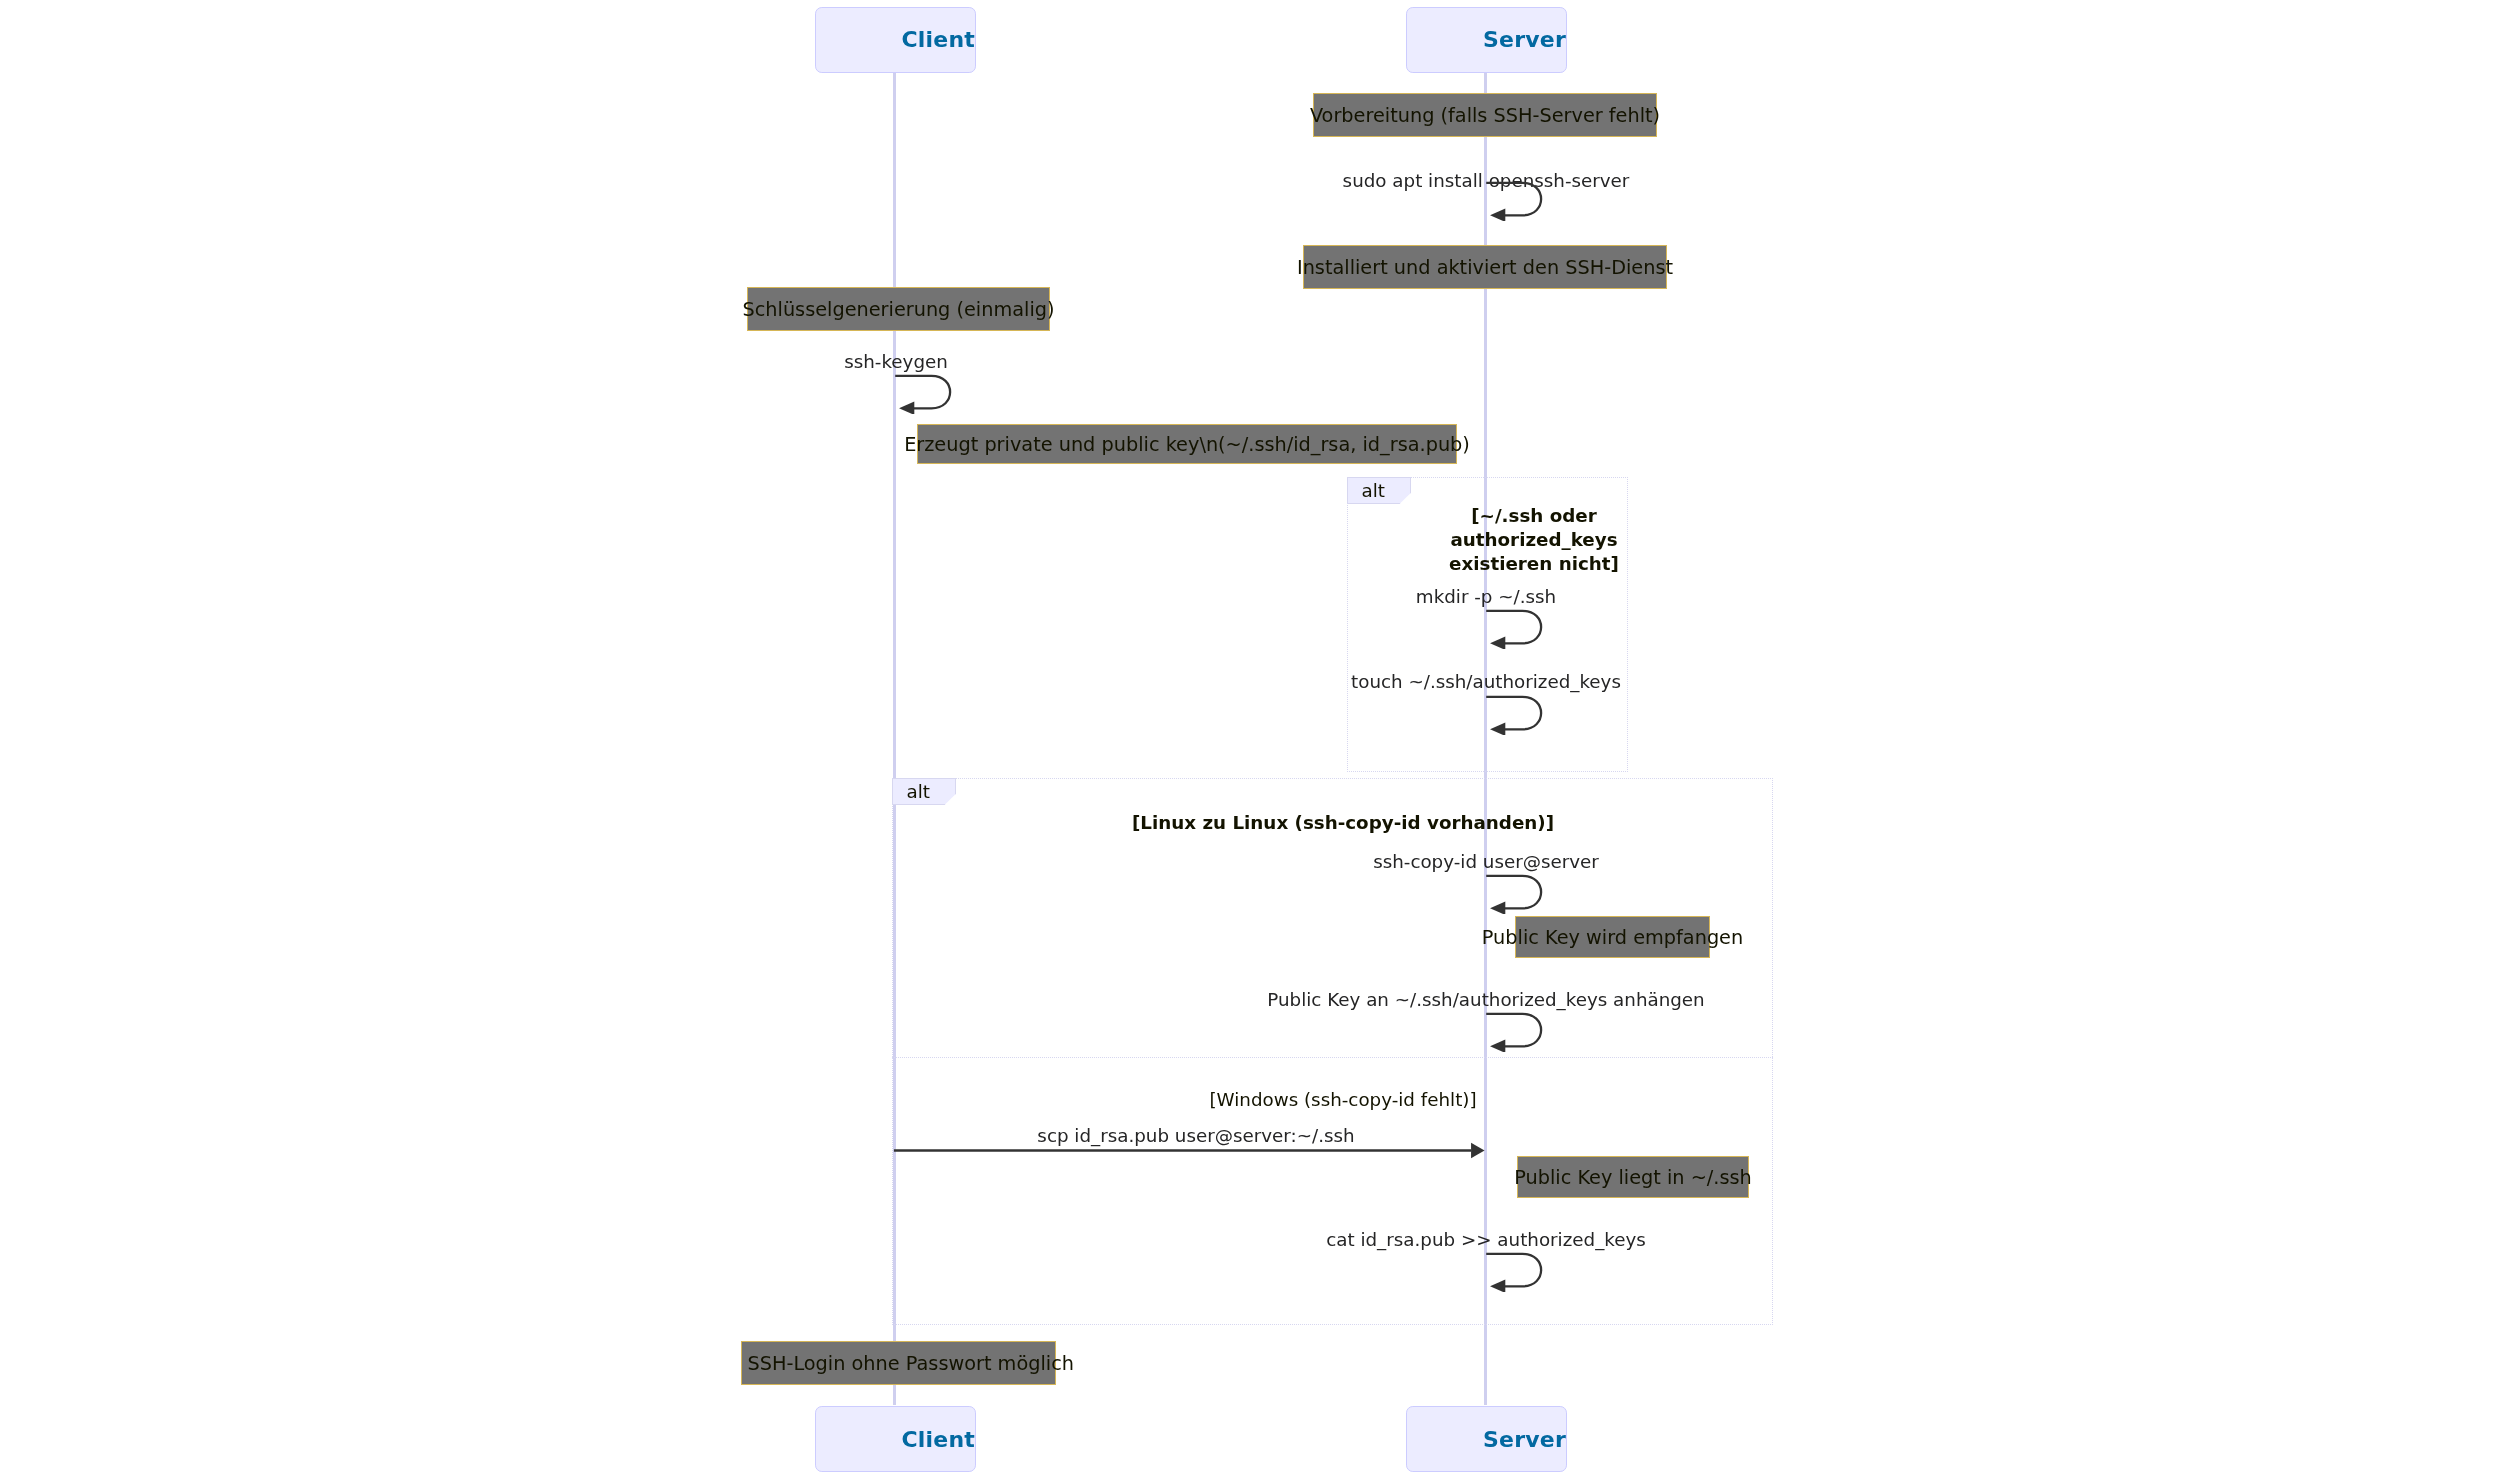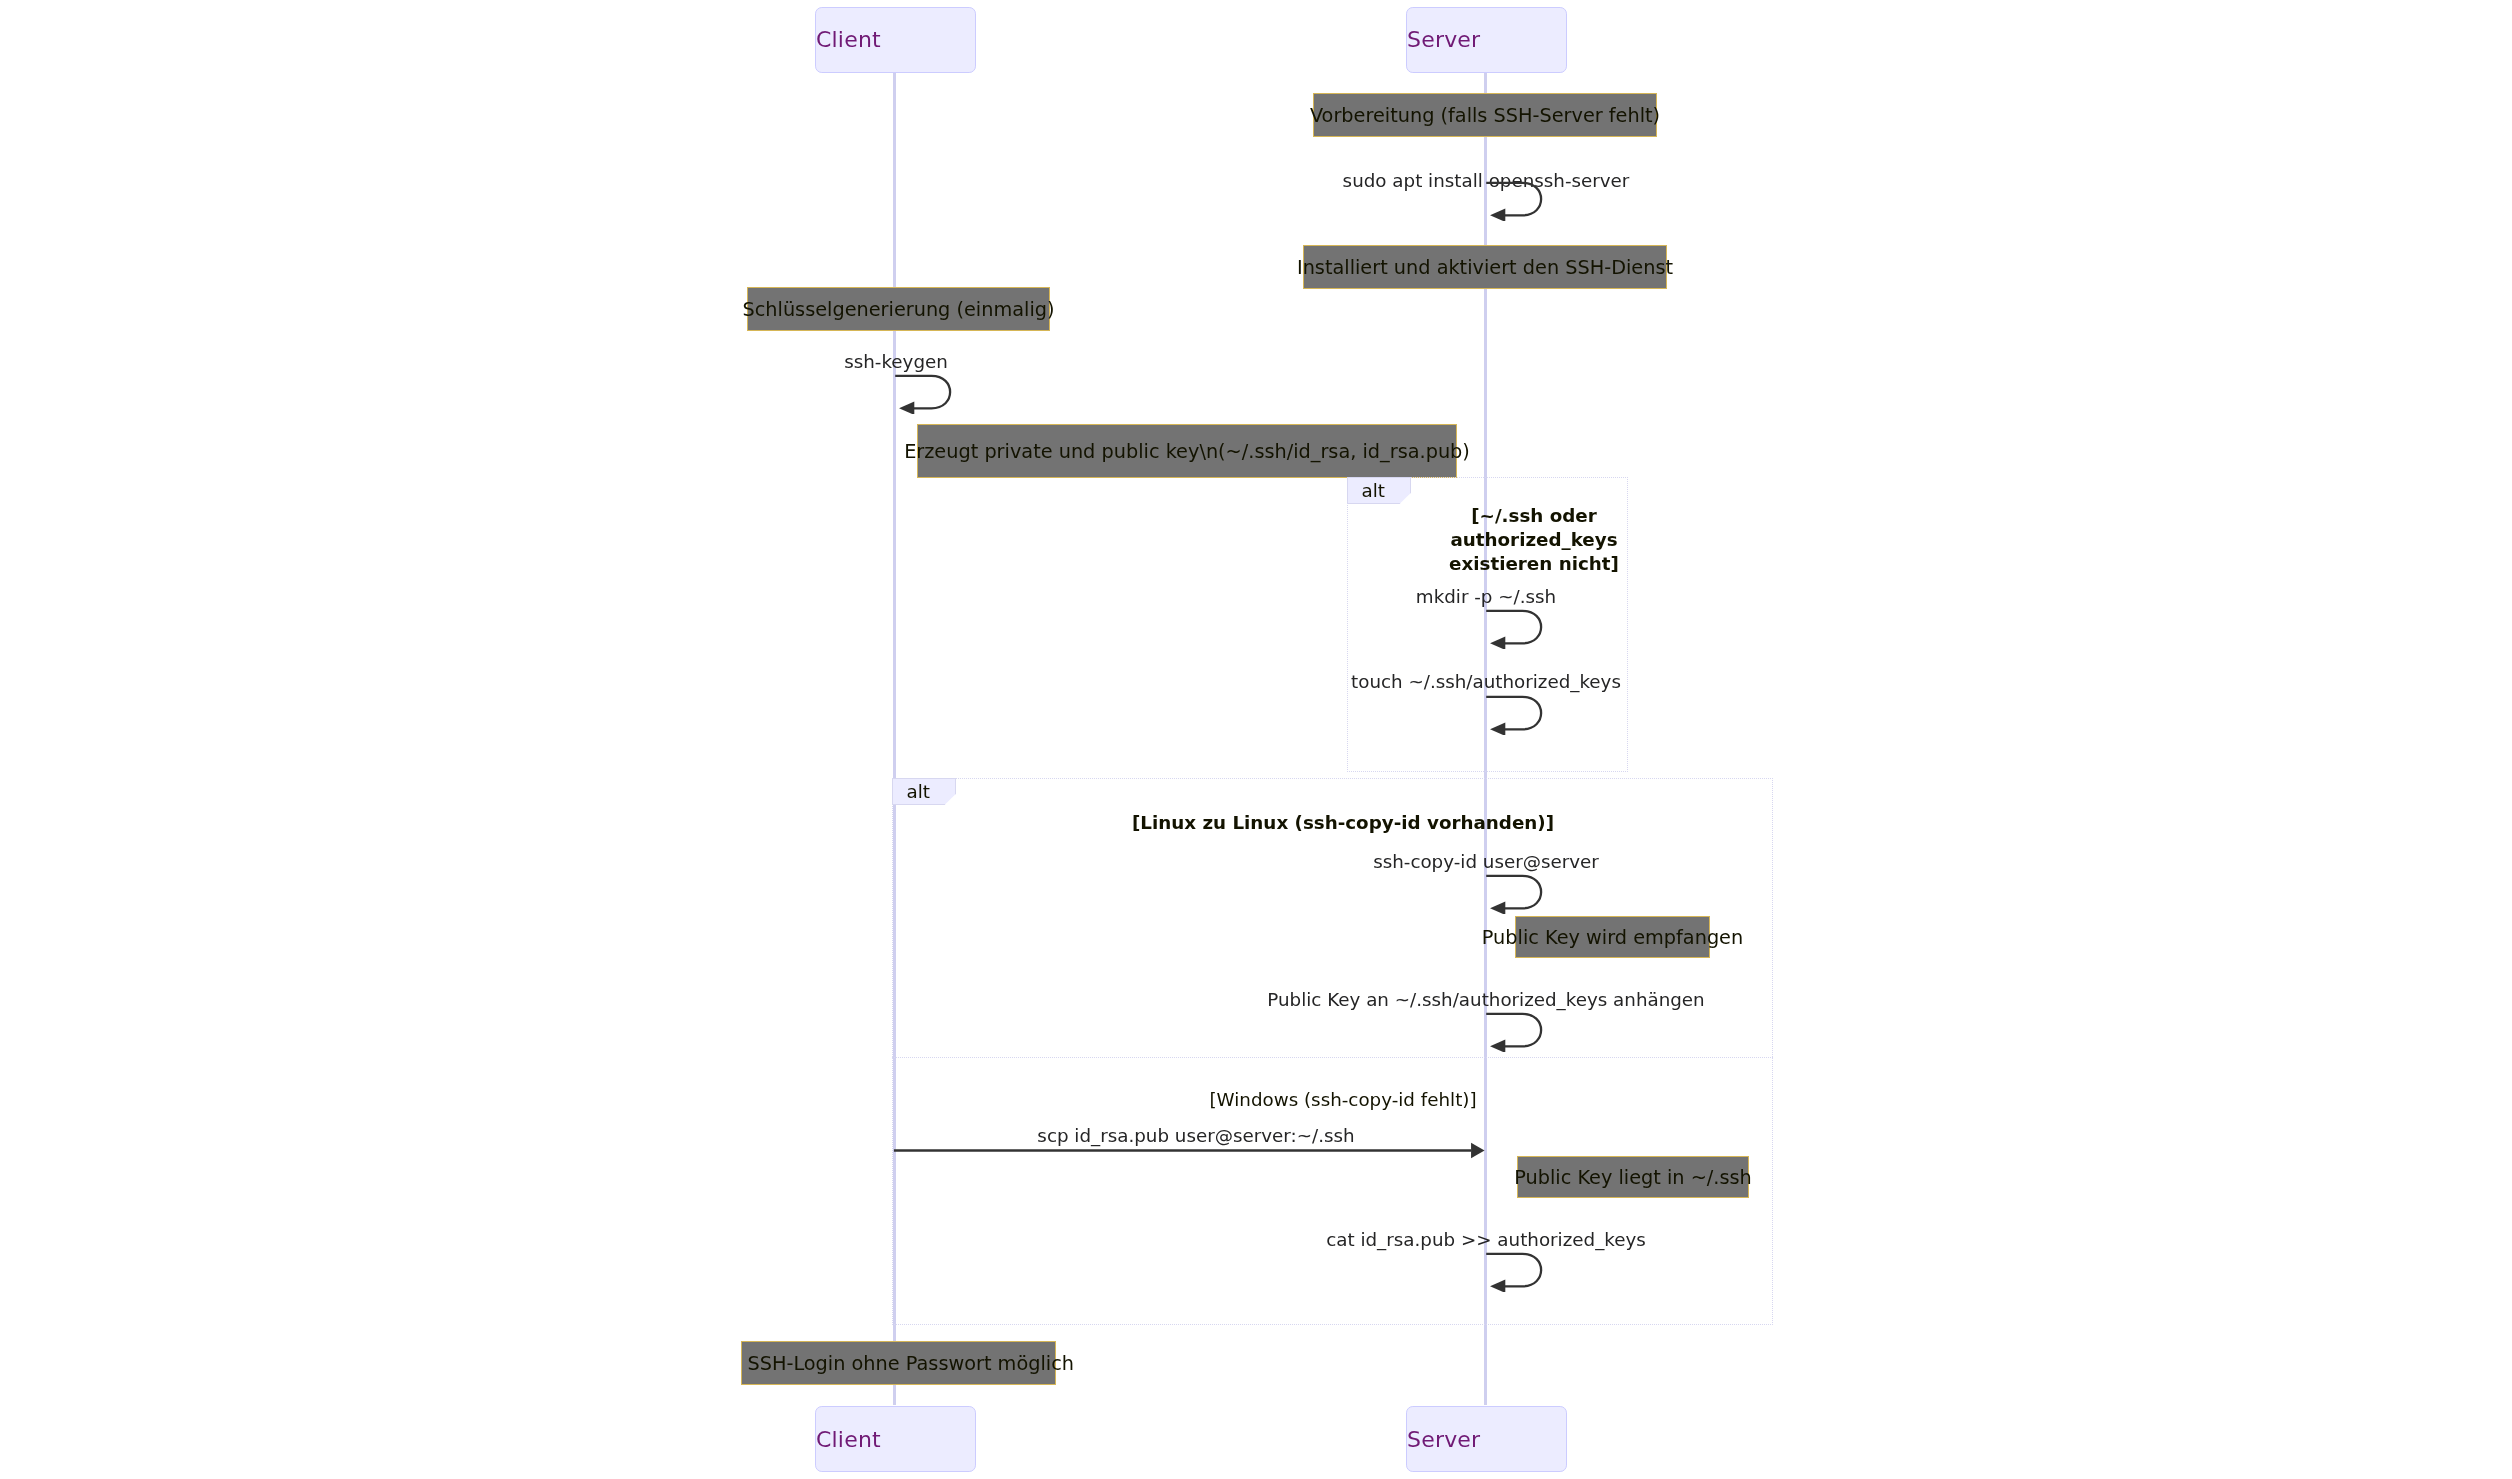--- a/index.html
+++ b/index.html
@@ -22,24 +22,25 @@
 
   
   .actor-box {
     position: absolute;
     box-sizing: border-box;
     background: #ECECFF;
     border: 1.5px solid #CCCCFF;
     border-radius: 6.8px;
     display: flex;
     align-items: center;
-    justify-content: flex-start;
+    justify-content: flex-end;
     font-size: 22px;
-    color: #701a75;
+    color: #0369a1;
     letter-spacing: 0.2px;
+    font-weight: bold;
   }
 
   
   .lifeline {
     position: absolute;
     width: 2.9px;
     background: #CFCFEF;
   }
 
   
@@ -149,21 +150,21 @@
   </div>
 
   <div class="msg-label" style="left:896px; top:351px;">
     <span>ssh-keygen</span>
   </div>
   <svg class="selfloop" style="left:893px; top:372px;" width="77" height="42" viewBox="0 0 80 44">
     <path d="M2,4 L40,4 C66,4 66,38 40,38 L12,38" fill="none" stroke="#333333" stroke-width="2.4"></path>
     <path d="M22,31 L6,38 L22,45 Z" fill="#333333"></path>
   </svg>
 
-  <div class="note" style="left:917px; top:424px; width:540px; height:54px;">
+  <div class="note" style="left:917px; top:424px; width:540px; height:40px;">
     <span>Erzeugt private und public key\n(~/.ssh/id_rsa, id_rsa.pub)</span>
   </div>
 
   <div class="frame" style="left:1347px; top:477px; width:281px; height:295px;"></div>
   <div class="frame-tab" style="left:1347px; top:477px; width:64px; height:27px;">
     <span>alt</span>
   </div>
   <div class="frame-title" style="left:1534px; top:480px;">
     <span>[~/.ssh oder
 authorized_keys

